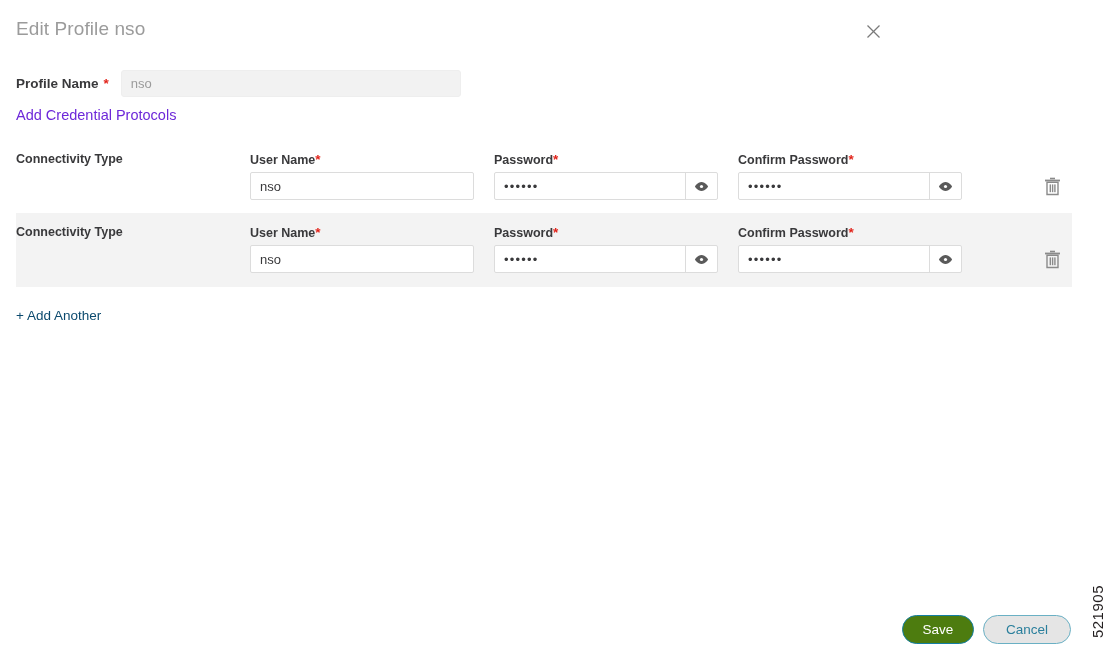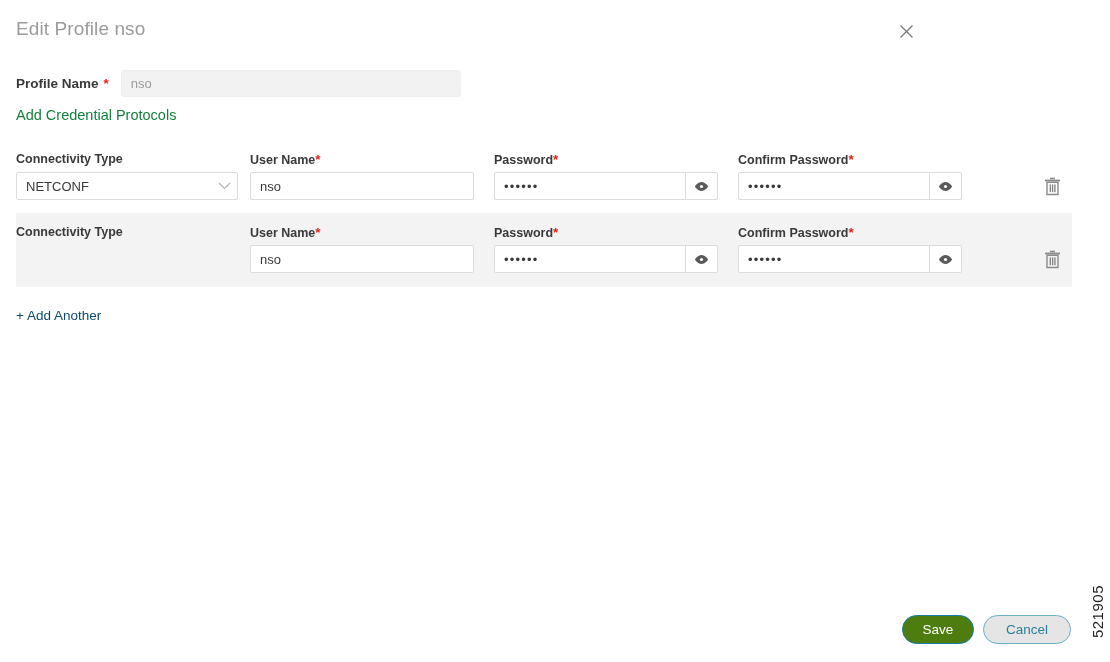--- a/index.html
+++ b/index.html
@@ -15,21 +15,20 @@
     overflow: hidden;
     -webkit-font-smoothing: antialiased;
   }
 
   
   .dialog-header {
     position: absolute;
     left: 0; top: 0;
     width: 906px;
     height: 56px;
-    padding-left: 33px;
   }
   .dialog-title {
     position: absolute;
     left: 16px;
     top: 18px;
     font-size: 19px;
     font-weight: 400;
     color: #9b9b9b;
     letter-spacing: 0.1px;
     white-space: nowrap;
@@ -82,21 +81,21 @@
     padding: 0 9px;
     outline: none;
   }
 
   
   .section-label {
     position: absolute;
     left: 16px;
     top: 107px;
     font-size: 14.5px;
-    color: #15803d;
+    color: #6d28d9;
     font-weight: 400;
     white-space: nowrap;
   }
 
   
   .cred-rows {
     position: absolute;
     left: 0;
     top: 145px;
     width: 1110px;
@@ -285,28 +284,20 @@
 <div class="section-label">Add Credential Protocols</div>
 
 <div class="cred-rows">
 
   <div class="cred-row">
     <div class="field-label col-type">Connectivity Type</div>
     <div class="field-label col-user"><span>User Name</span><span class="req-star">*</span></div>
     <div class="field-label col-pass"><span>Password</span><span class="req-star">*</span></div>
     <div class="field-label col-conf"><span>Confirm Password</span><span class="req-star">*</span></div>
 
-    <div class="field-box col-type">
-      <span class="select-text">NETCONF</span>
-      <span class="chevron">
-        <svg width="13" height="8" viewBox="0 0 13 8" aria-hidden="true">
-          <polyline points="1,1 6.5,6.5 12,1" fill="none" stroke="#b4b4b4" stroke-width="1.2"></polyline>
-        </svg>
-      </span>
-    </div>
 
     <div class="field-box col-user">
       <input class="text-input" type="text" value="nso" style="">
     </div>
 
     <div class="field-box col-pass">
       <input class="pwd-input" type="text" value="••••••" style="">
       <span class="eye-btn">
         <svg width="15" height="11" viewBox="0 0 16 11" aria-hidden="true">
           <path d="M8 0.8 C3.6 0.8 1 5.5 1 5.5 S3.6 10.2 8 10.2 S15 5.5 15 5.5 S12.4 0.8 8 0.8 Z" fill="#5a5a5a"></path>

